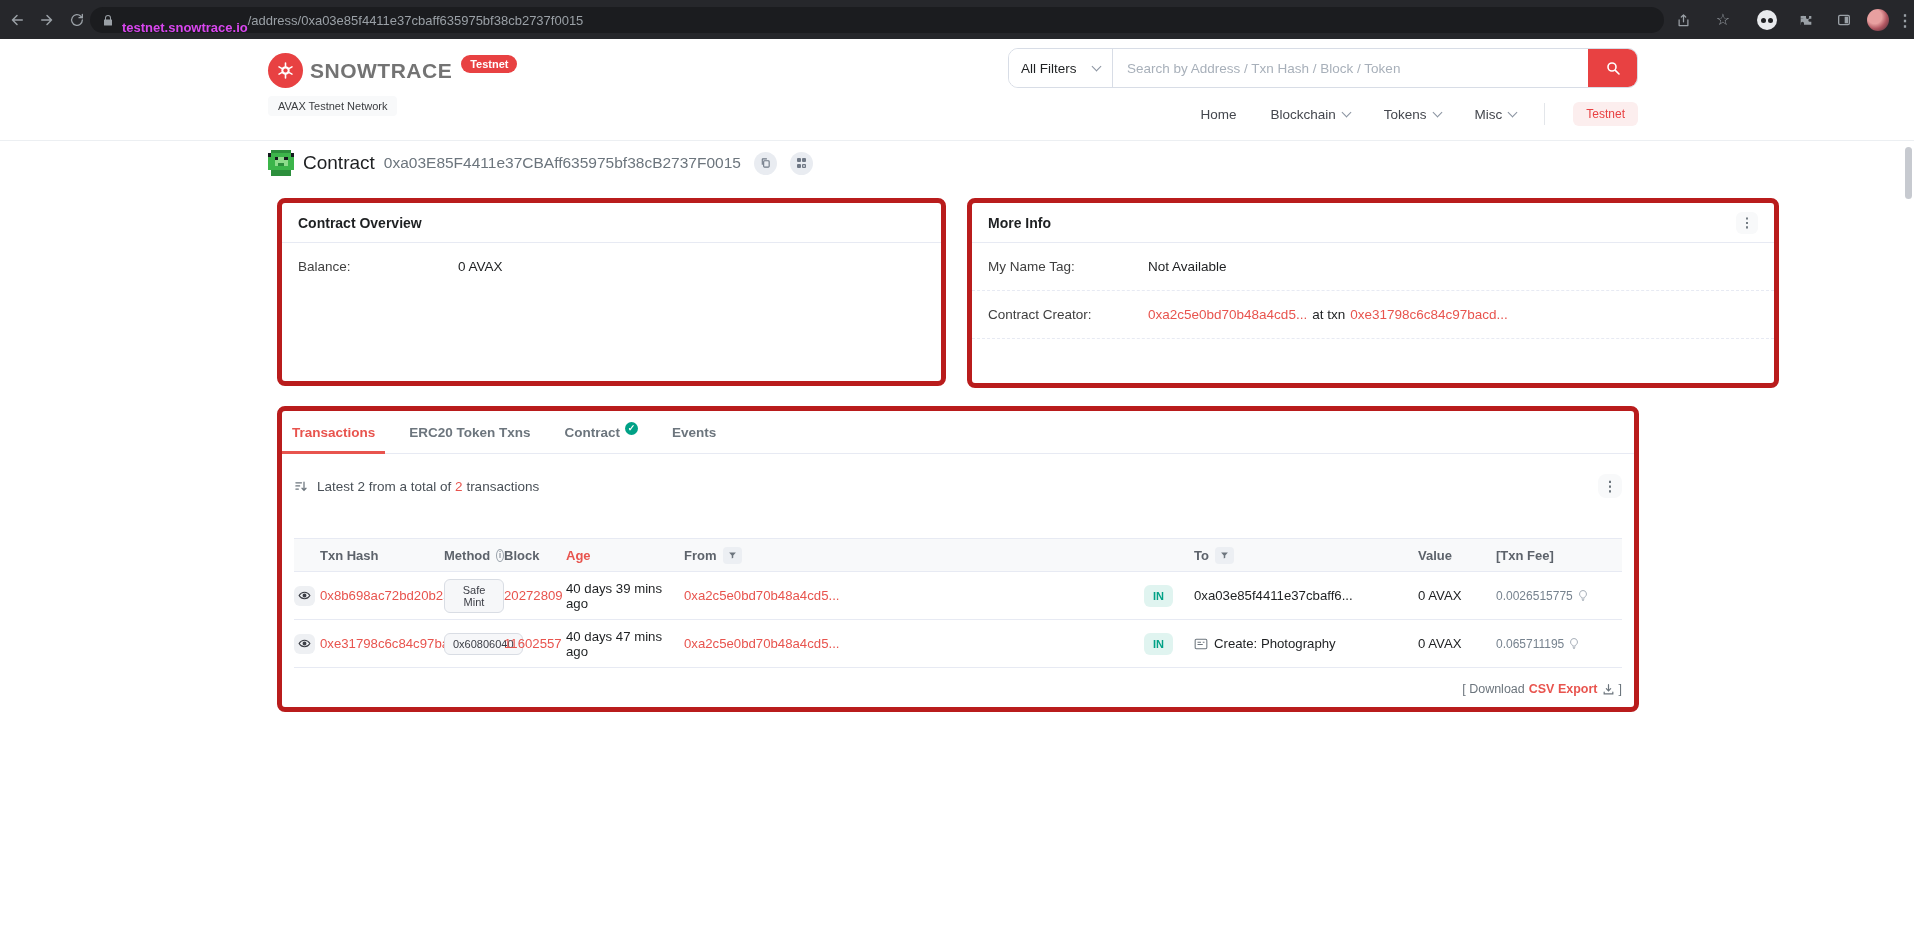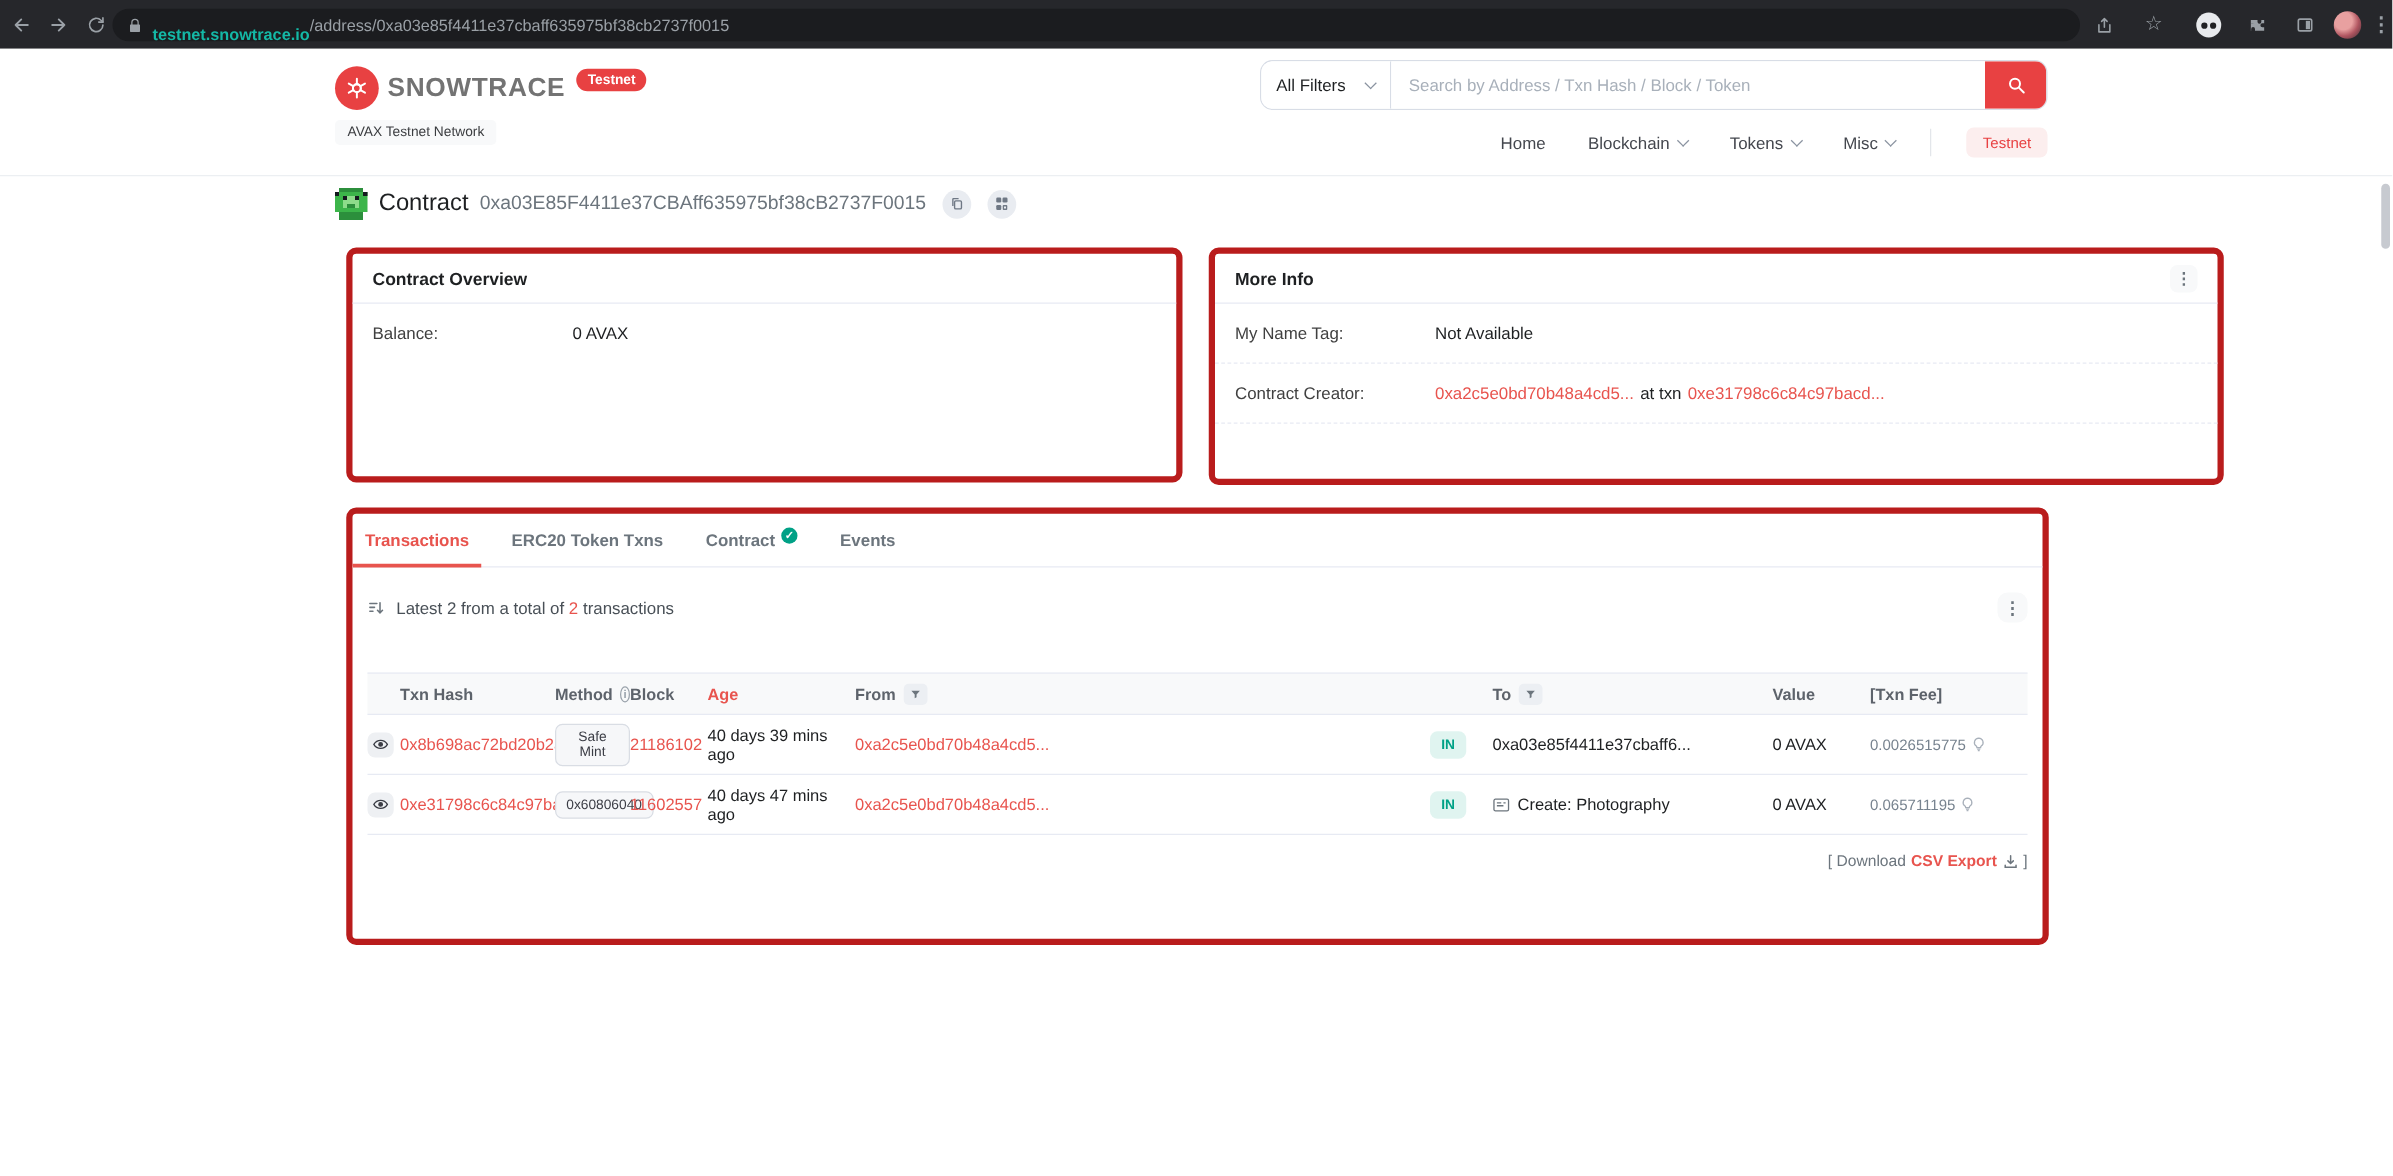--- a/index.html
+++ b/index.html
@@ -4,21 +4,21 @@
 <style>
   * { margin:0; padding:0; box-sizing:border-box; }
   html,body { width:1914px; height:941px; }
   body { position:relative; background:#fff; font-family:"Liberation Sans",sans-serif; overflow:hidden; color:#1e2022; }
   svg { display:block; }
 
   
   .browser { position:absolute; top:0; left:0; right:0; height:39px; background:#26272b; }
   .b-ico { position:absolute; top:9px; width:22px; height:22px; display:flex; align-items:center; justify-content:center; color:#9aa0a6; cursor:pointer; }
   .omnibox { position:absolute; left:90px; top:7px; width:1574px; height:26px; background:#1b1c1f; border-radius:13px; display:flex; align-items:center; padding-left:12px; gap:8px; }
-  .omni-host { font-size:13px; font-weight:700; color:#14b8a6;margin-top:14px; }
+  .omni-host { font-size:13px; font-weight:700; color:#d946ef;margin-top:14px; }
   .omni-path { font-size:13px; color:#9aa0a6; }
   .ext-circle { width:20px; height:20px; border-radius:50%; background:#e8eaed; display:flex; align-items:center; justify-content:center; gap:2px; }
   .ext-circle i { width:5px; height:5px; border-radius:50%; background:#202124; }
   .avatar { width:22px; height:22px; border-radius:50%; background:radial-gradient(circle at 35% 35%, #e8a0a0 0 35%, #b05560 60%, #3a2b33 100%); }
   .star { font-size:16px; line-height:1; }
   .dots3 { font-size:16px; letter-spacing:0; color:#9aa0a6; font-weight:700; }
 
   
   .site-header { position:absolute; top:39px; left:0; right:0; height:102px; background:#fff; border-bottom:1px solid #eceff2; }
   .logo-wrap { position:absolute; left:268px; top:14px; display:flex; align-items:center; gap:7px; cursor:pointer; }
@@ -243,21 +243,21 @@
   <div class="info-row dashed" style="height:48px">
     <span class="info-label">Contract Creator:</span>
     <span style="display:flex; gap:5px; align-items:center">
       <span class="red-link">0xa2c5e0bd70b48a4cd5...</span>
       <span>at txn</span>
       <span class="red-link">0xe31798c6c84c97bacd...</span>
     </span>
   </div>
 </div>
 
-<div class="card" style="left:277px; top:406px; width:1362px; height:350px;">
+<div class="card" style="left:277px; top:406px; width:1362px; height:306px;">
 
   <div class="tabs">
     <span class="tab active">
         <span>Transactions</span>
       </span>
     <span class="tab">
         <span>ERC20 Token Txns</span>
       </span>
     <span class="tab">
         <span>Contract</span>
@@ -316,21 +316,21 @@
 
     <div class="txrow tbody-row">
       <span class="eye-btn">
         <svg width="13" height="13" viewBox="0 0 24 24" fill="none" stroke="#3b3d45" stroke-width="2">
             <path d="M2 12s3.5-6 10-6 10 6 10 6-3.5 6-10 6-10-6-10-6z"></path>
             <circle cx="12" cy="12" r="2.6" fill="#3b3d45"></circle>
           </svg>
       </span>
       <span class="red-link">0x8b698ac72bd20b2a64...</span>
       <span><span class="badge-gray">Safe Mint</span></span>
-      <span class="red-link">21186102</span>
+      <span class="red-link">20272809</span>
       <span>40 days 39 mins ago</span>
       <span class="red-link">0xa2c5e0bd70b48a4cd5...</span>
       <span><span class="badge-in">IN</span></span>
       <span class="to-cell">0xa03e85f4411e37cbaff6...</span>
       <span>0 AVAX</span>
       <span class="fee-cell">
           <span>0.0026515775</span>
         <svg width="12" height="13" viewBox="0 0 24 24" fill="none" stroke="#a8b0ba" stroke-width="2">
             <path d="M12 2a7 7 0 0 1 4 12.7c-.6.5-1 1.3-1 2.3H9c0-1-.4-1.8-1-2.3A7 7 0 0 1 12 2z"></path>
             <path d="M9.5 19.5h5M10.5 22h3"></path>

